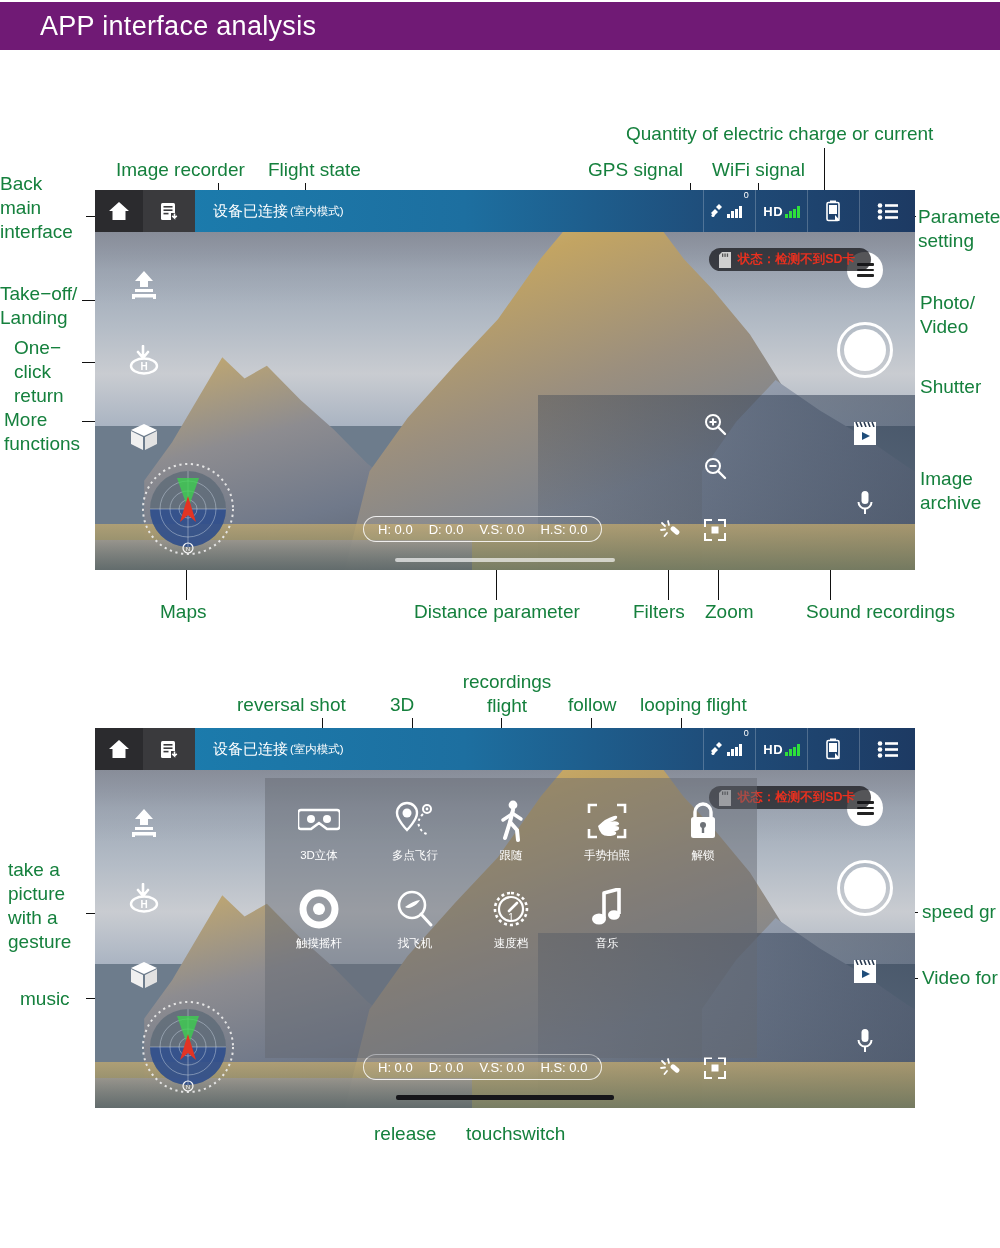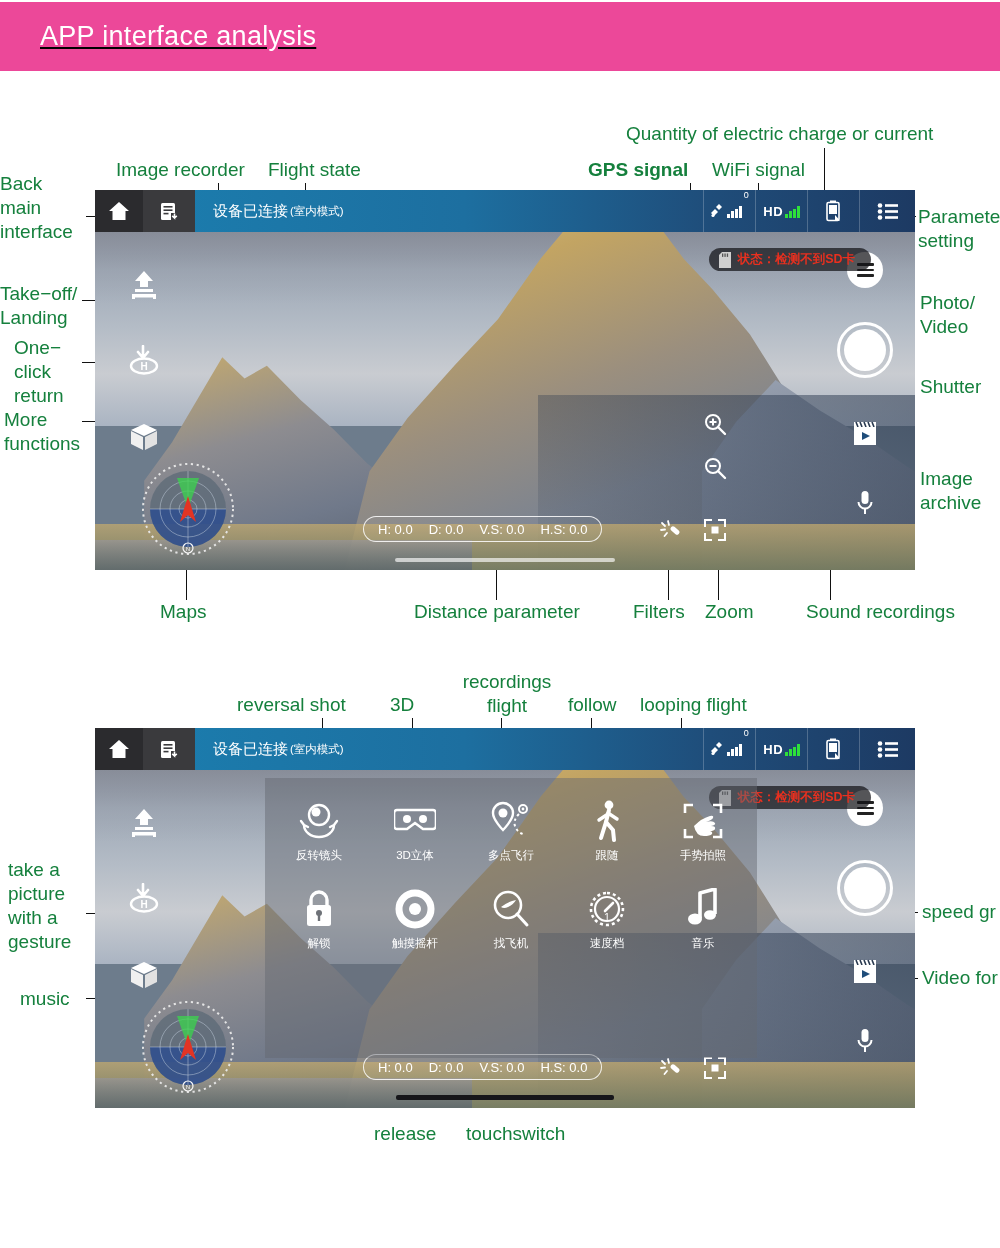--- a/index.html
+++ b/index.html
@@ -7,23 +7,23 @@
     width: 1000px; height: 1248px;
     background: #ffffff;
     font-family: "Liberation Sans", sans-serif;
     overflow: hidden;
     position: relative;
   }
 
   
   .titlebar {
     position: absolute; left: 0; top: 2px;
-    width: 1000px; height: 69px;
-    background: #ec4899;
-    display: flex; align-items: center; text-decoration: underline;
+    width: 1000px; height: 48px;
+    background: #701a75;
+    display: flex; align-items: center;
   }
   .titlebar .title {
     color: #ffffff;
     font-size: 27px;
     letter-spacing: .3px;
     margin-left: 40px;
   }
 
   
   .anno {
@@ -209,21 +209,21 @@
 main
 interface</div>
 <div class="lead h" style="left:86px; top:216px; width:30px;"></div>
 
 <div class="anno" style="left:116px; top:158px;">Image recorder</div>
 <div class="lead v" style="left:218px; top:183px; height:28px;"></div>
 
 <div class="anno" style="left:268px; top:158px;">Flight state</div>
 <div class="lead v" style="left:305px; top:183px; height:28px;"></div>
 
-<div class="anno" style="left:588px; top:158px;font-weight:bold;">GPS signal</div>
+<div class="anno" style="left:588px; top:158px;">GPS signal</div>
 <div class="lead v" style="left:690px; top:183px; height:28px;"></div>
 
 <div class="anno" style="left:712px; top:158px;">WiFi signal</div>
 <div class="lead v" style="left:758px; top:183px; height:28px;"></div>
 
 <div class="anno" style="left:626px; top:122px;">Quantity of electric charge or current</div>
 <div class="lead v" style="left:824px; top:148px; height:62px;"></div>
 
 <div class="anno" style="left:918px; top:205px;">Parameter
 setting</div>
@@ -734,32 +734,20 @@
         <rect x="8.5" y="8.5" width="7" height="7" fill="#fff"></rect>
       </svg>
     </span>
   </div>
 
   <div class="homebar dark"></div>
 
   <div class="fn-overlay">
     <div class="fn-grid">
 
-      <div class="fn-item">
-        <span class="ic">
-          <svg width="40" height="40" viewBox="0 0 40 40">
-            <circle cx="20" cy="14" r="10" fill="none" stroke="#fff" stroke-width="2.4"></circle>
-            <circle cx="17" cy="11" r="4.5" fill="#fff"></circle>
-            <path d="M5 24 a15 12 0 0 0 30 0" fill="none" stroke="#fff" stroke-width="2.4"></path>
-            <path d="M5 24 L2 20 M5 24 L9 26" stroke="#fff" stroke-width="2.4" stroke-linecap="round"></path>
-            <path d="M35 24 L38 20 M35 24 L31 26" stroke="#fff" stroke-width="2.4" stroke-linecap="round"></path>
-          </svg>
-        </span>
-        <span class="lb">反转镜头</span>
-      </div>
 
       <div class="fn-item">
         <span class="ic">
           <svg width="42" height="34" viewBox="0 0 42 34">
             <path d="M3 6 h36 a3 3 0 0 1 3 3 v13 a3 3 0 0 1 -3 3 h-10 l-8 -6 l-8 6 h-10 a3 3 0 0 1 -3 -3 v-13 a3 3 0 0 1 3 -3 z" fill="none" stroke="#fff" stroke-width="2.6"></path>
             <circle cx="13" cy="15" r="4" fill="#fff"></circle>
             <circle cx="29" cy="15" r="4" fill="#fff"></circle>
           </svg>
         </span>
         <span class="lb">3D立体</span>

